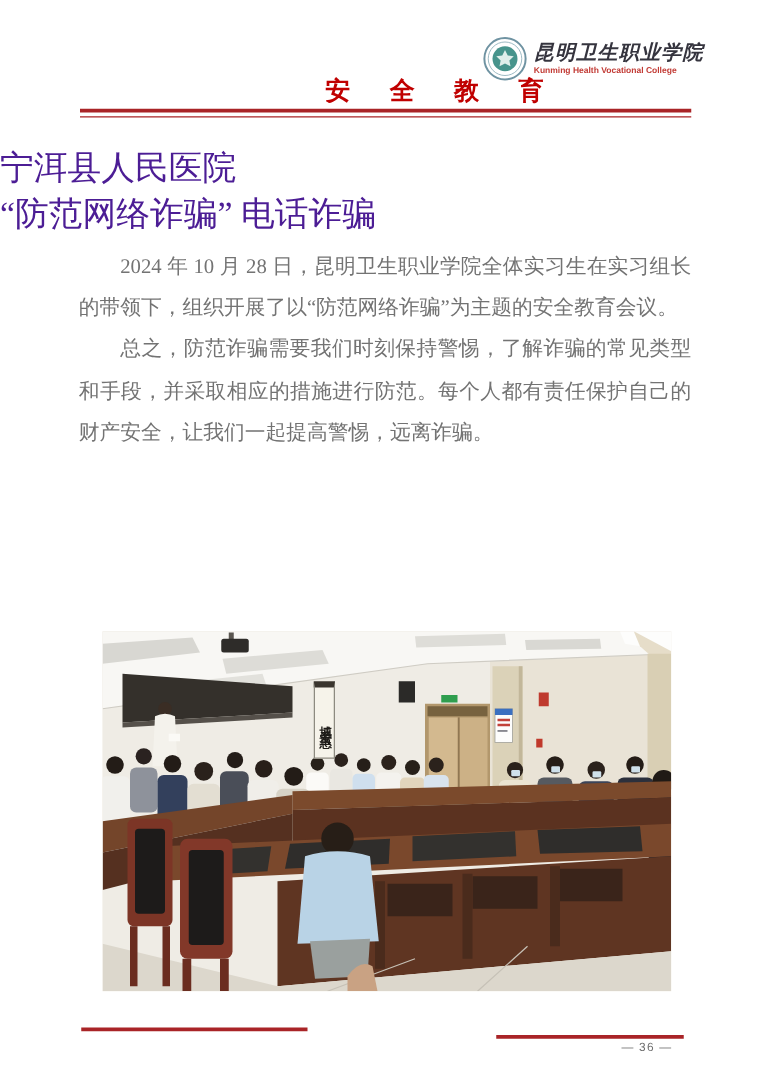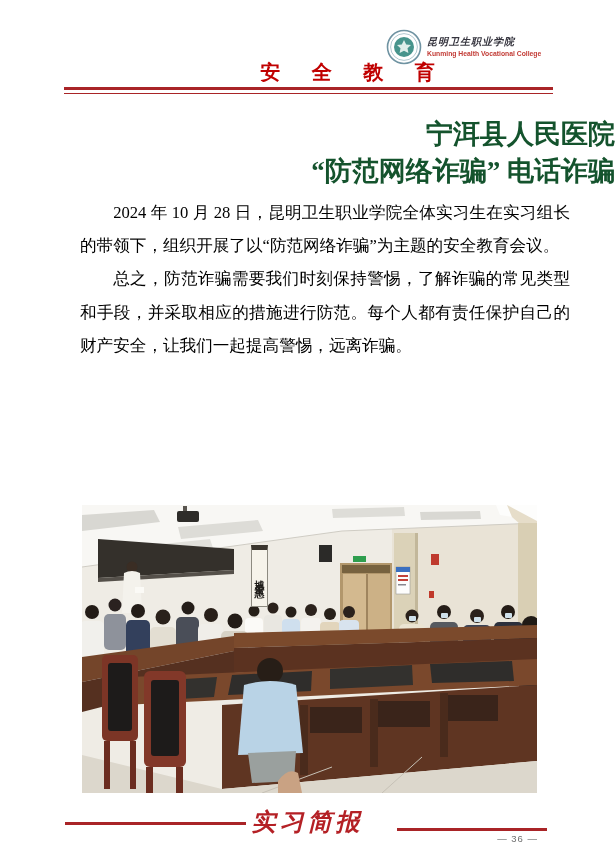--- a/index.html
+++ b/index.html
@@ -12,21 +12,21 @@
     font-family:"Liberation Serif","DejaVu Serif",serif;
   }
   
   .logo{
     position:absolute;left:386px;top:26px;width:180px;height:42px;
     display:flex;align-items:center;gap:5px;
   }
   .logo-seal{flex:0 0 36px;height:36px;}
   .logo-text{display:flex;flex-direction:column;line-height:1.05;}
   .logo-zh{
-    font-size:10px;font-weight:bold;font-style:italic;
+    font-size:16px;font-weight:bold;font-style:italic;
     color:#35343e;letter-spacing:1px;white-space:nowrap;
     font-family:"DejaVu Serif",serif;
   }
   .logo-en{
     font-size:6.8px;font-weight:bold;color:#c23b35;margin-top:2px;
     font-family:"Liberation Sans",sans-serif;white-space:nowrap;
   }
   .section-heading{
     position:absolute;top:59px;left:0;width:100%;
     text-align:center;
@@ -37,26 +37,26 @@
   }
   .double-rule{
     position:absolute;left:64px;right:62px;top:87px;
     height:3px;
     border-top:3px solid #a92427;
     border-bottom:1.5px solid #a92427;
   }
   
   .doc-title{
     position:absolute;top:116px;left:0;width:100%;
-    text-align:right;color:#14532d;
-    font-size:27px;font-weight:bold;line-height:37px;
+    text-align:left;color:#4c1d95;
+    font-size:27px;font-weight:normal;line-height:37px;
   }
   .doc-body{
-    position:absolute;left:80px;top:196px;width:490px;
-    font-size:16.6px;line-height:33.2px;color:#000000;
+    position:absolute;left:63px;top:196px;width:490px;
+    font-size:16.6px;line-height:33.2px;color:#737373;
     text-align:justify;
   }
   .doc-body p{margin:0;text-indent:2em;}
   
   .photo{
     position:absolute;left:82px;top:505px;width:455px;height:288px;
     overflow:hidden;background:#efebe3;
   }
   .photo svg{display:block;}
   .scroll-banner{
@@ -271,17 +271,16 @@
         <path d="M162,180 Q188,172 214,180 L221,248 L156,250 Z" fill="#b9d3e6"></path>
         <path d="M166,248 L214,246 L212,276 L170,278 Z" fill="#9aa09e"></path>
         <path d="M196,276 Q206,262 216,268 L220,288 L196,288 Z" fill="#c9a283"></path>
       </g>
     </svg>
 
     <div class="scroll-banner">博爱惠</div>
   </div>
 
   <div class="footer-left-line"></div>
-  <div class="footer-label">实习简报</div>
   <div class="footer-right-line"></div>
   <div class="page-number">— 36 —</div>
 
 </div>
 
 </body></html>

